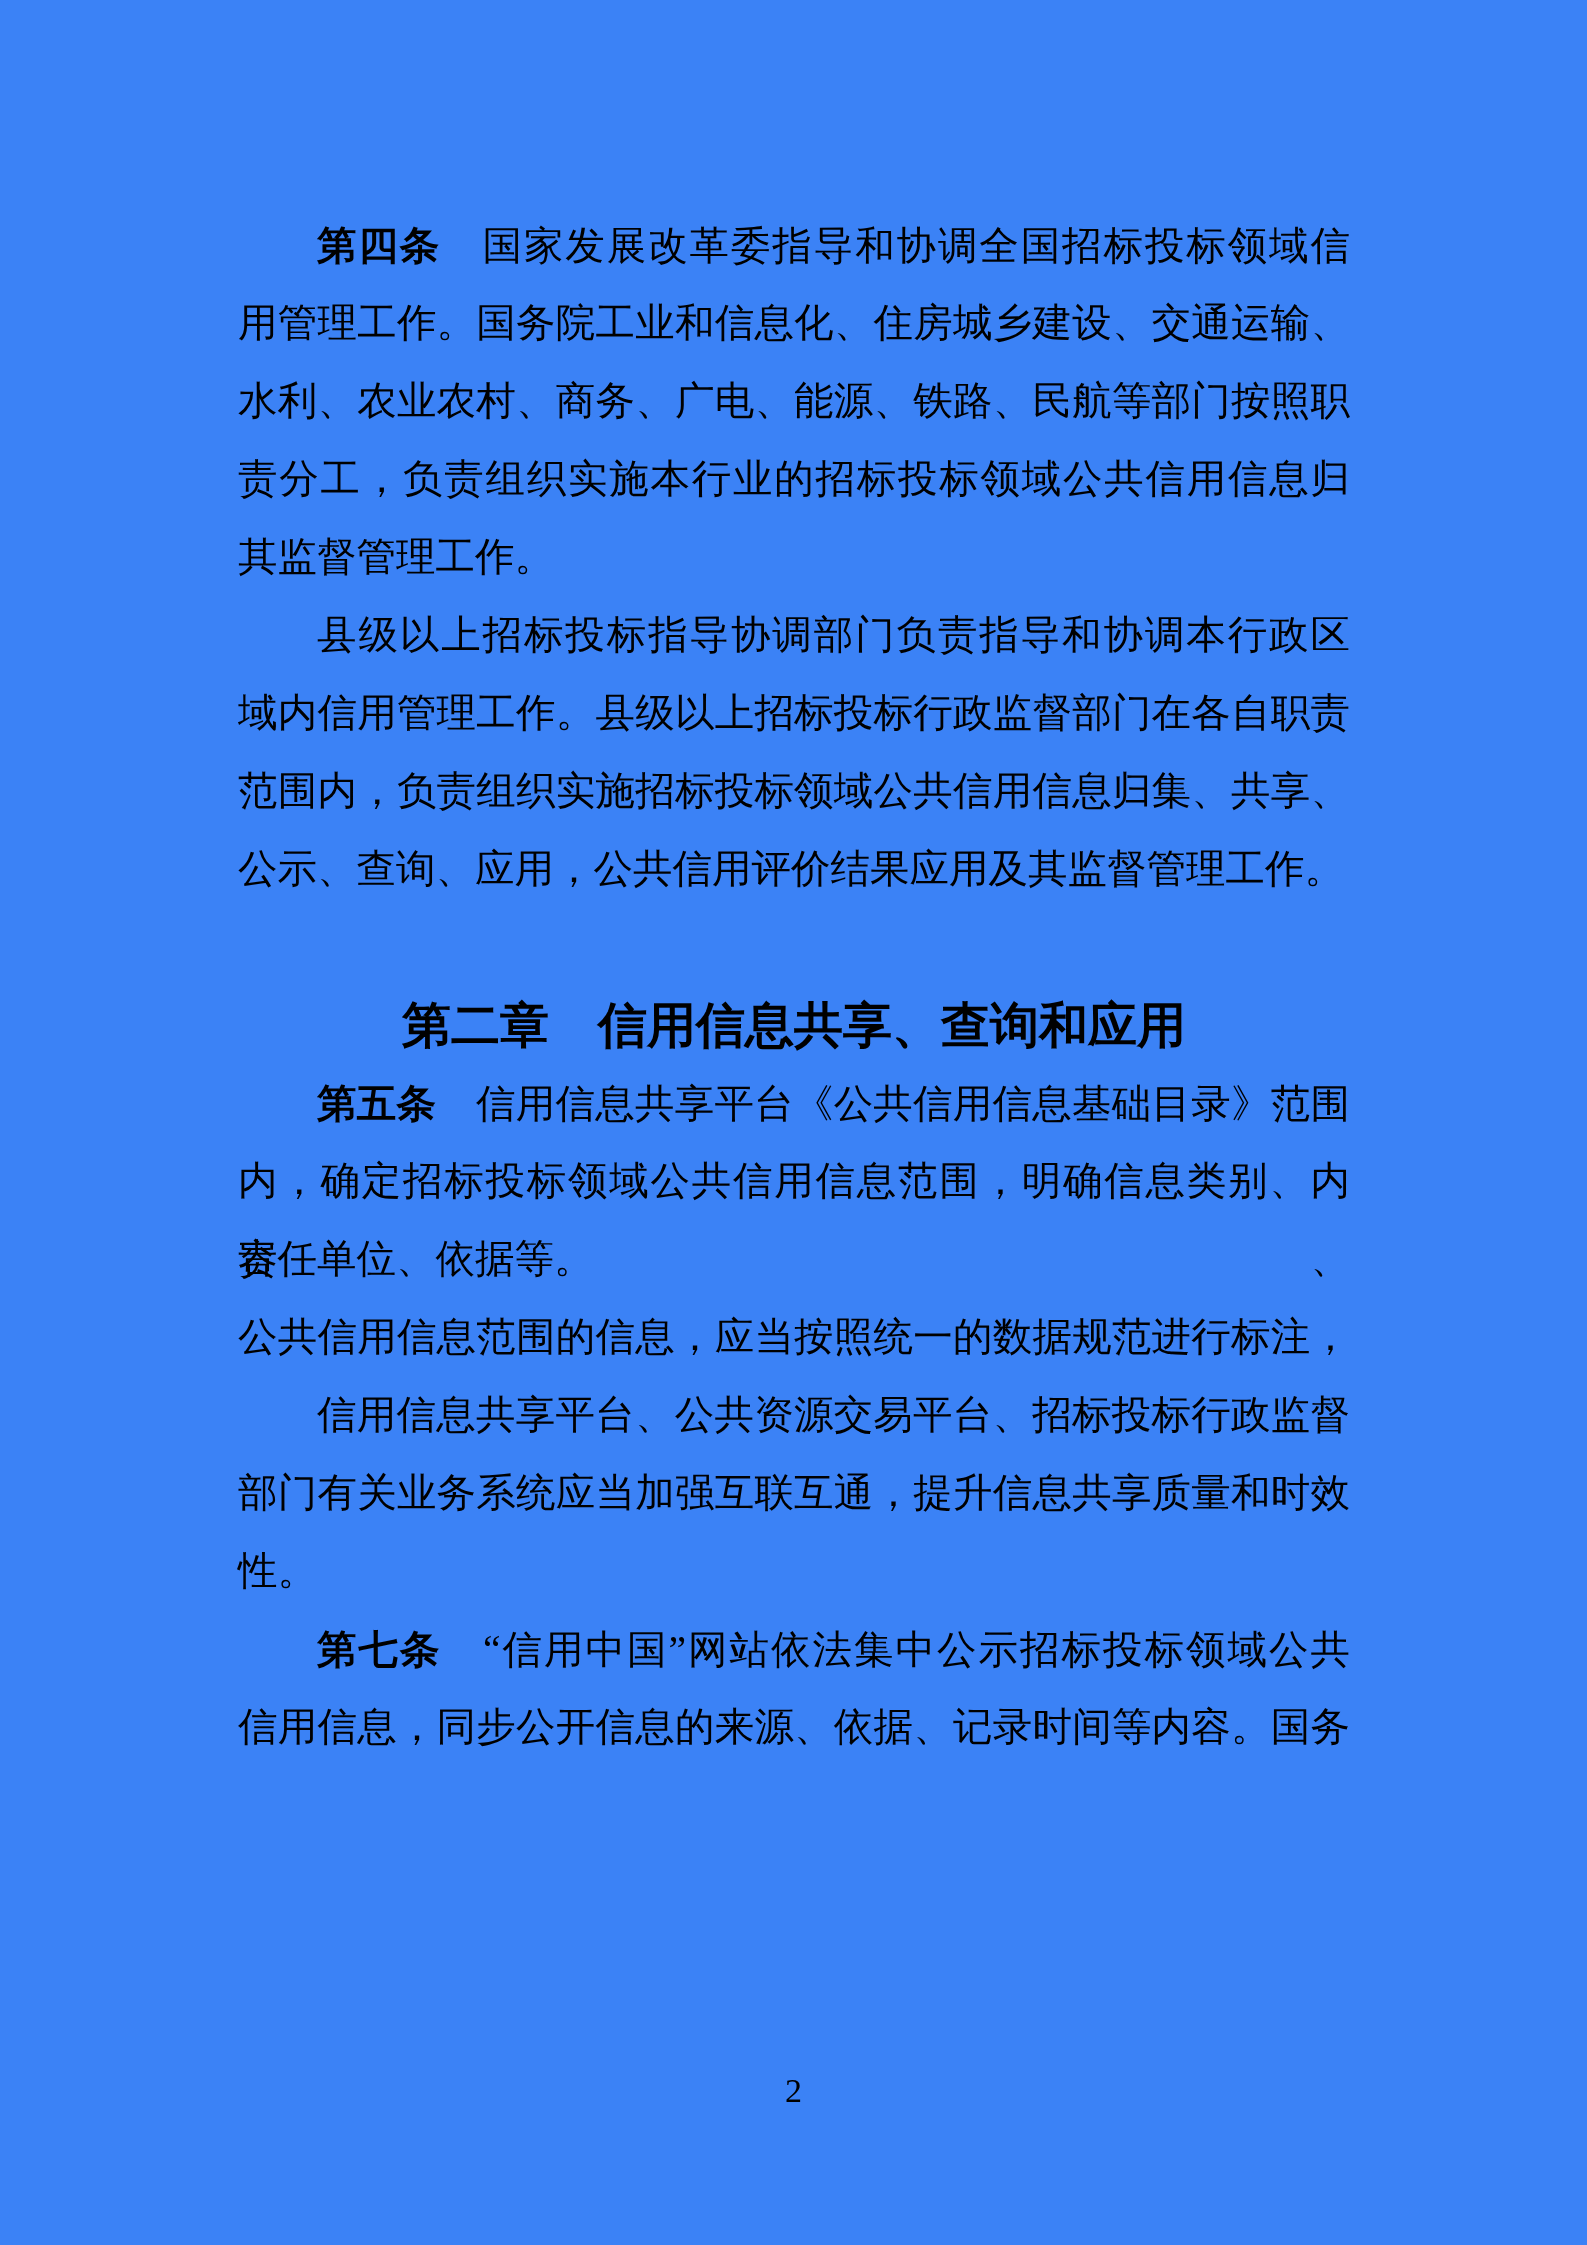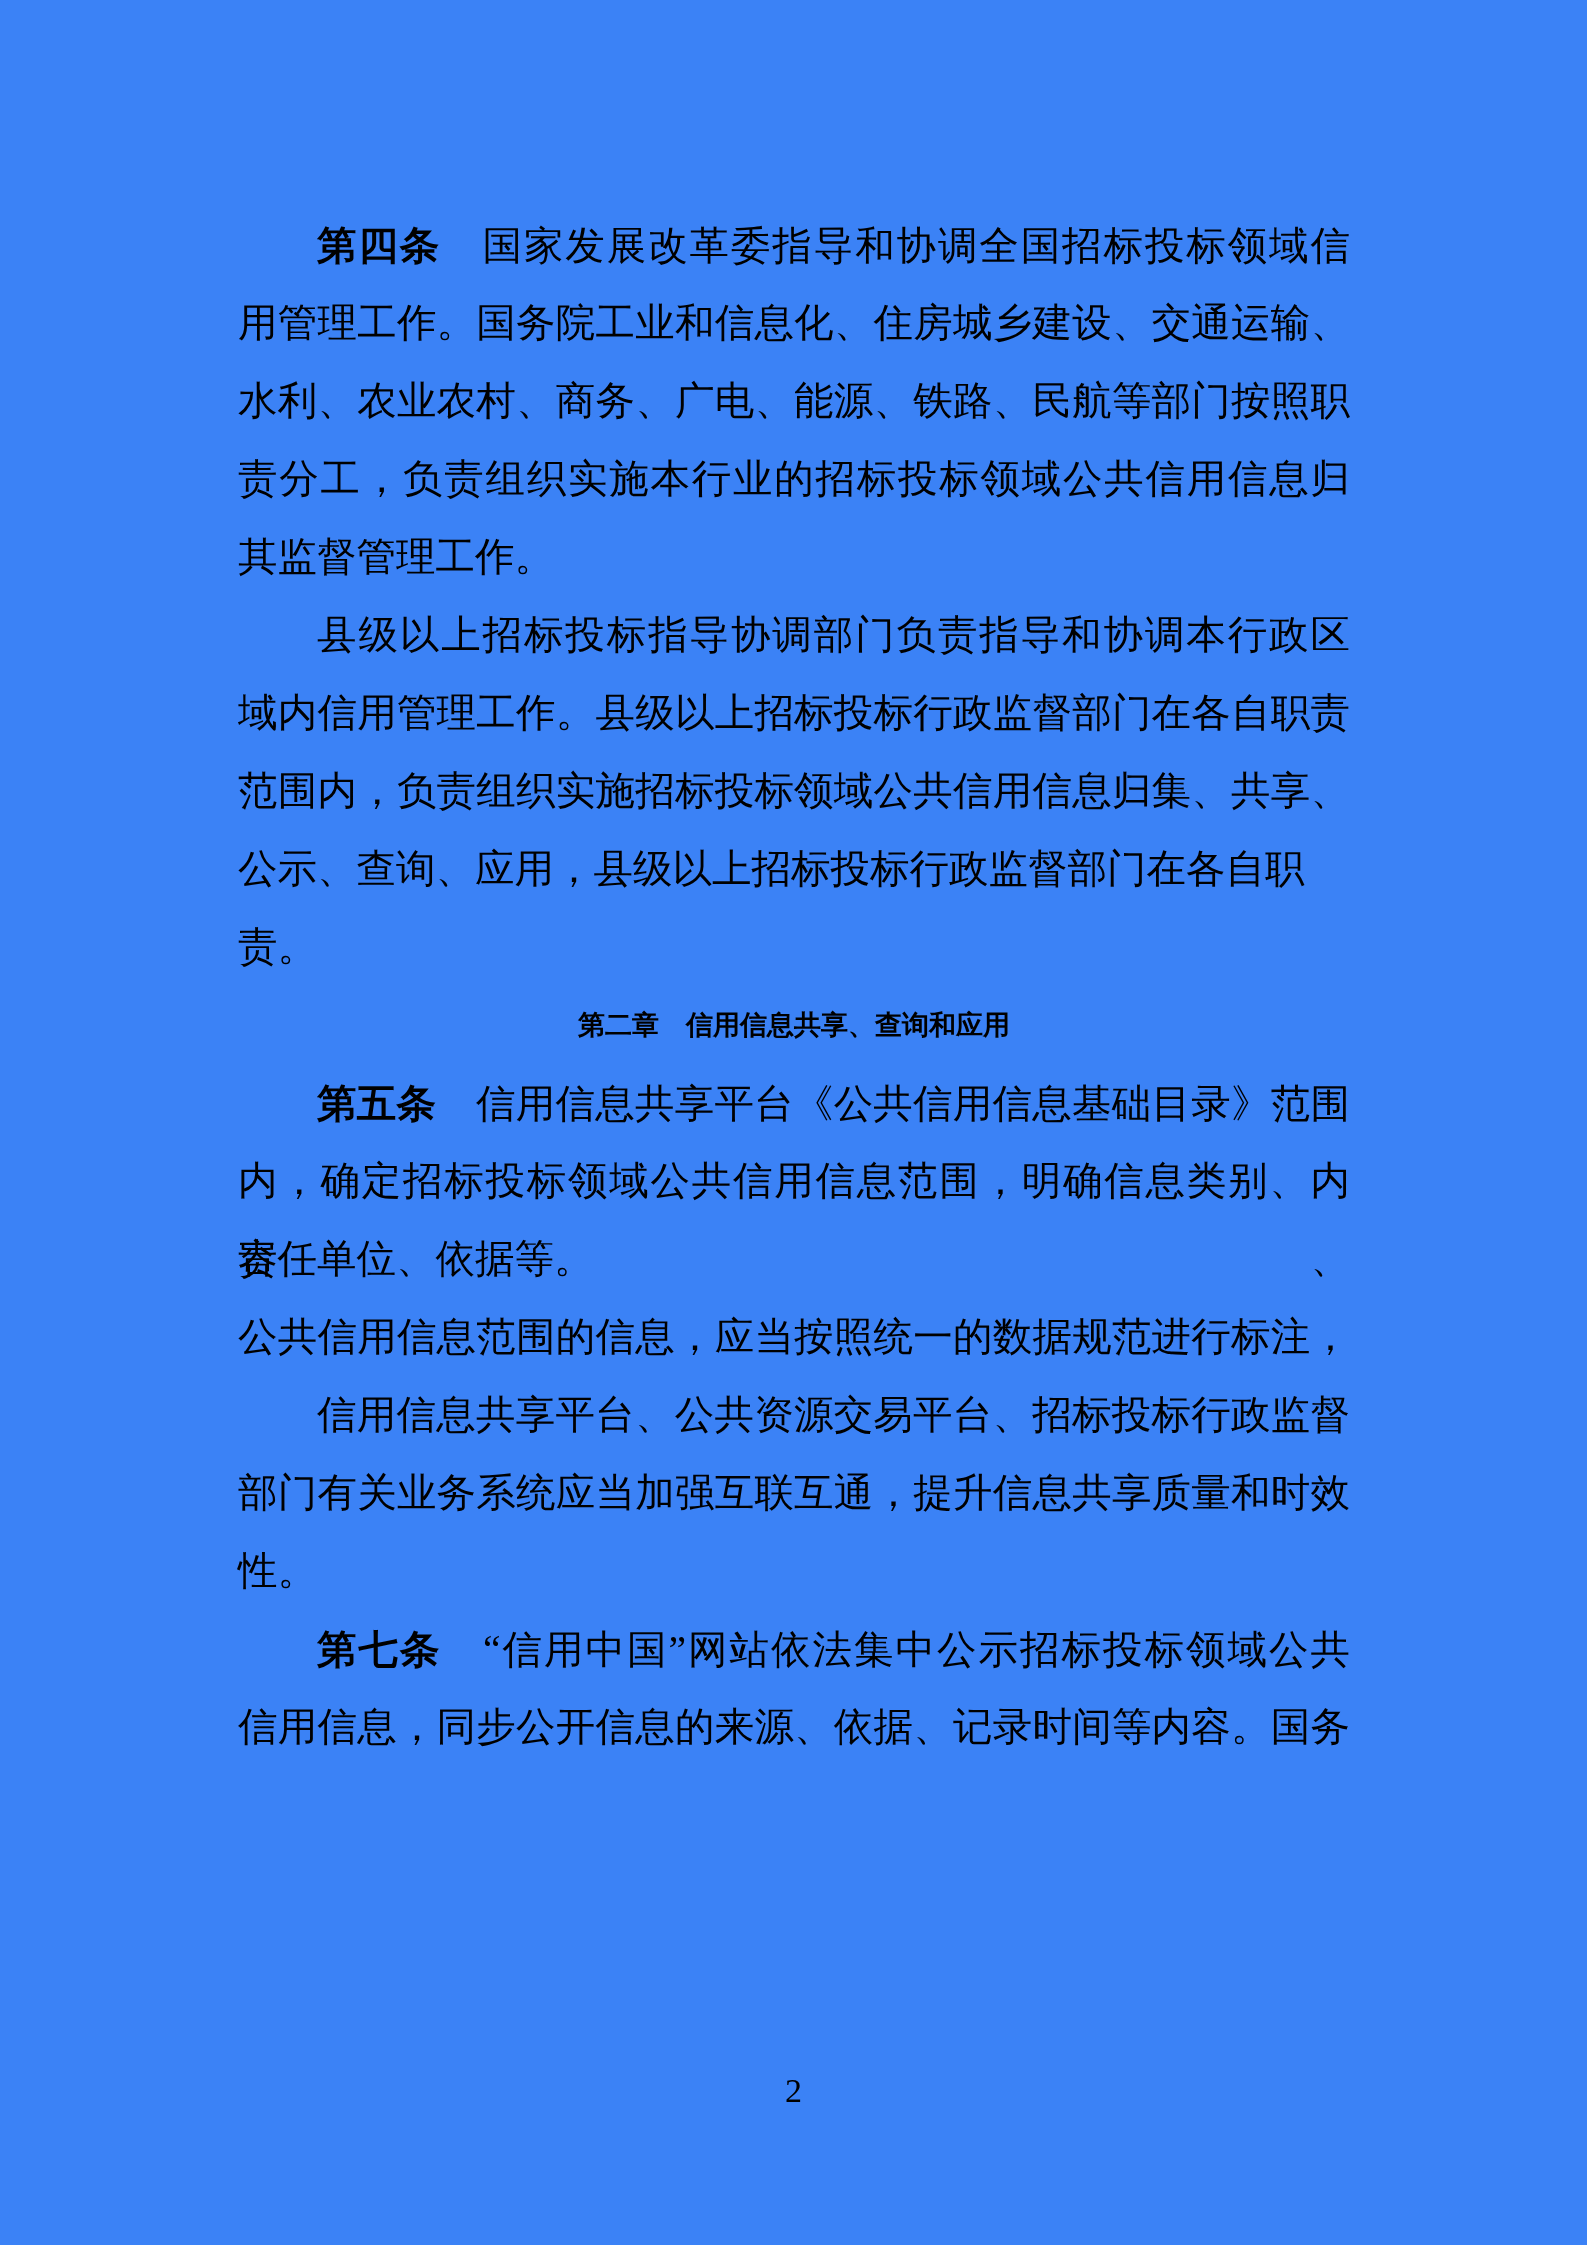--- a/index.html
+++ b/index.html
@@ -38,21 +38,21 @@
     padding-left: 79px;
   }
   .line.blank {
     
   }
   .line.heading {
     text-align: center;
     text-align-last: center;
     font-weight: 700;
     font-family: "Liberation Sans", "DejaVu Sans", sans-serif;
-    font-size: 27px;
+    font-size: 49px;
   }
   .bold-label {
     font-weight: 700;
     font-family: "Liberation Sans", "DejaVu Sans", sans-serif;
   }
   .footer {
     position: absolute;
     left: 0;
     top: 2072px;
     width: 100%;
@@ -68,21 +68,21 @@
 <div class="page">
   <div class="content" id="doc-content">
       <div class="line justify indent"><span class="bold-label">第四条</span><span>　国家发展改革委指导和协调全国招标投标领域信</span></div>
       <div class="line justify">用管理工作。国务院工业和信息化、住房城乡建设、交通运输、</div>
       <div class="line justify">水利、农业农村、商务、广电、能源、铁路、民航等部门按照职</div>
       <div class="line justify">责分工，负责组织实施本行业的招标投标领域公共信用信息归</div>
       <div class="line">其监督管理工作。</div>
       <div class="line justify indent">县级以上招标投标指导协调部门负责指导和协调本行政区</div>
       <div class="line justify">域内信用管理工作。县级以上招标投标行政监督部门在各自职责</div>
       <div class="line justify">范围内，负责组织实施招标投标领域公共信用信息归集、共享、</div>
-      <div class="line">公示、查询、应用，县级以上招标投标行政监督部门在各自职责。</div>
+      <div class="line">公示、查询、应用，公共信用评价结果应用及其监督管理工作。</div>
       <div class="line blank"></div>
       <div class="line heading">第二章　信用信息共享、查询和应用</div>
       <div class="line justify indent"><span class="bold-label">第五条</span><span>　信用信息共享平台《公共信用信息基础目录》范围</span></div>
       <div class="line justify">内，确定招标投标领域公共信用信息范围，明确信息类别、内容、</div>
       <div class="line">责任单位、依据等。</div>
       <div class="line justify">公共信用信息范围的信息，应当按照统一的数据规范进行标注，</div>
       <div class="line justify indent">信用信息共享平台、公共资源交易平台、招标投标行政监督</div>
       <div class="line justify">部门有关业务系统应当加强互联互通，提升信息共享质量和时效</div>
       <div class="line">性。</div>
       <div class="line justify indent"><span class="bold-label">第七条</span><span>　“信用中国”网站依法集中公示招标投标领域公共</span></div>

